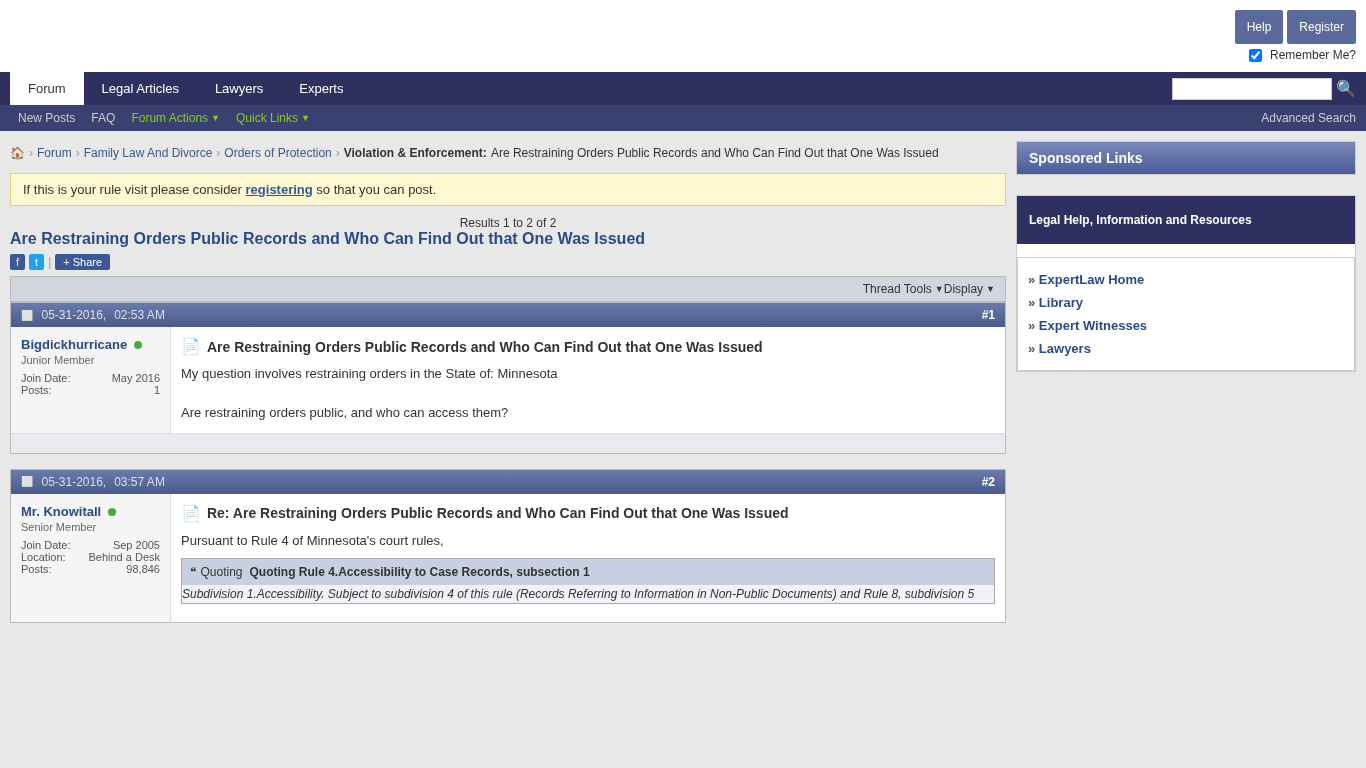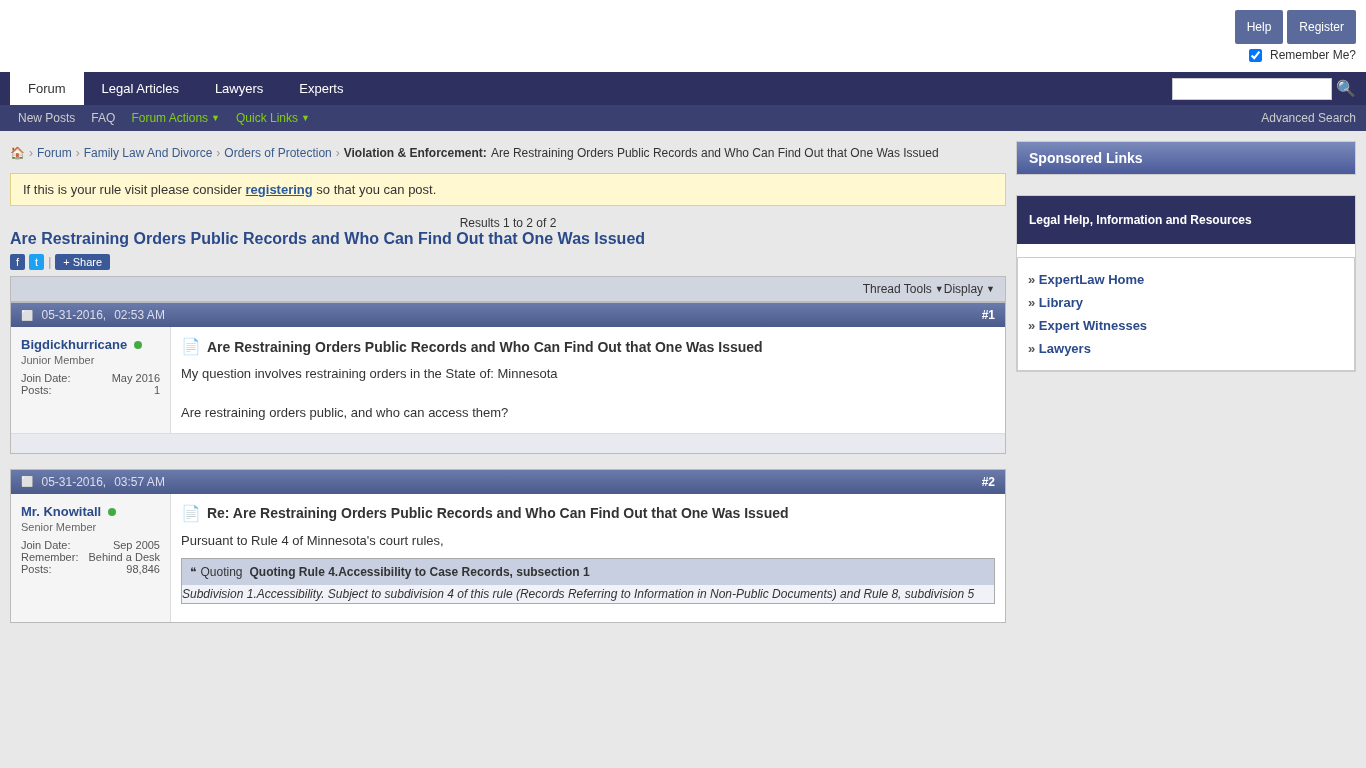--- a/index.html
+++ b/index.html
@@ -268,21 +268,21 @@
             <a href="#">Mr. Knowitall</a>
             <span class="online-indicator"></span>
           </div>
           <div class="user-rank">Senior Member</div>
           <div class="user-meta">
             <div class="user-meta-row">
               <span>Join Date:</span>
               <span>Sep 2005</span>
             </div>
             <div class="user-meta-row">
-              <span>Remember:</span>
+              <span>Location:</span>
               <span>Behind a Desk</span>
             </div>
             <div class="user-meta-row">
               <span>Posts:</span>
               <span>98,846</span>
             </div>
           </div>
         </div>
         <div class="post-content">
           <div class="post-title">

